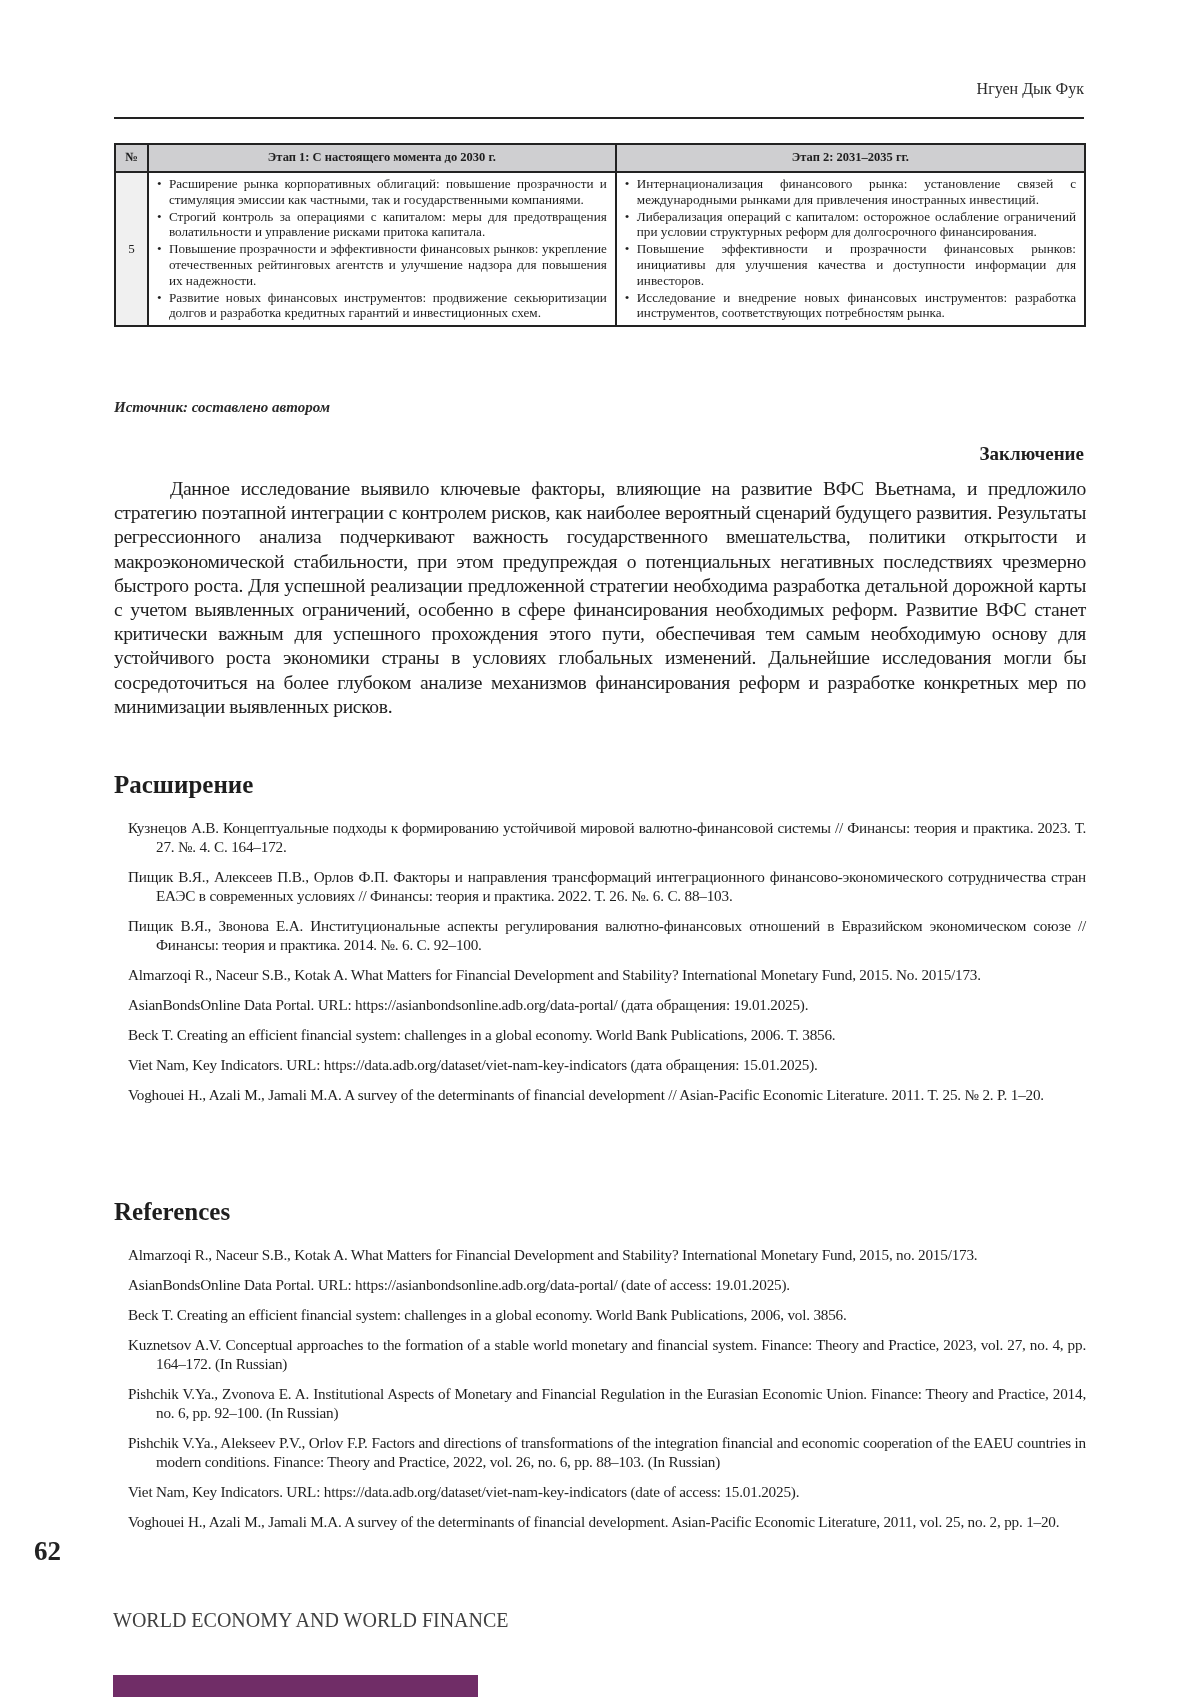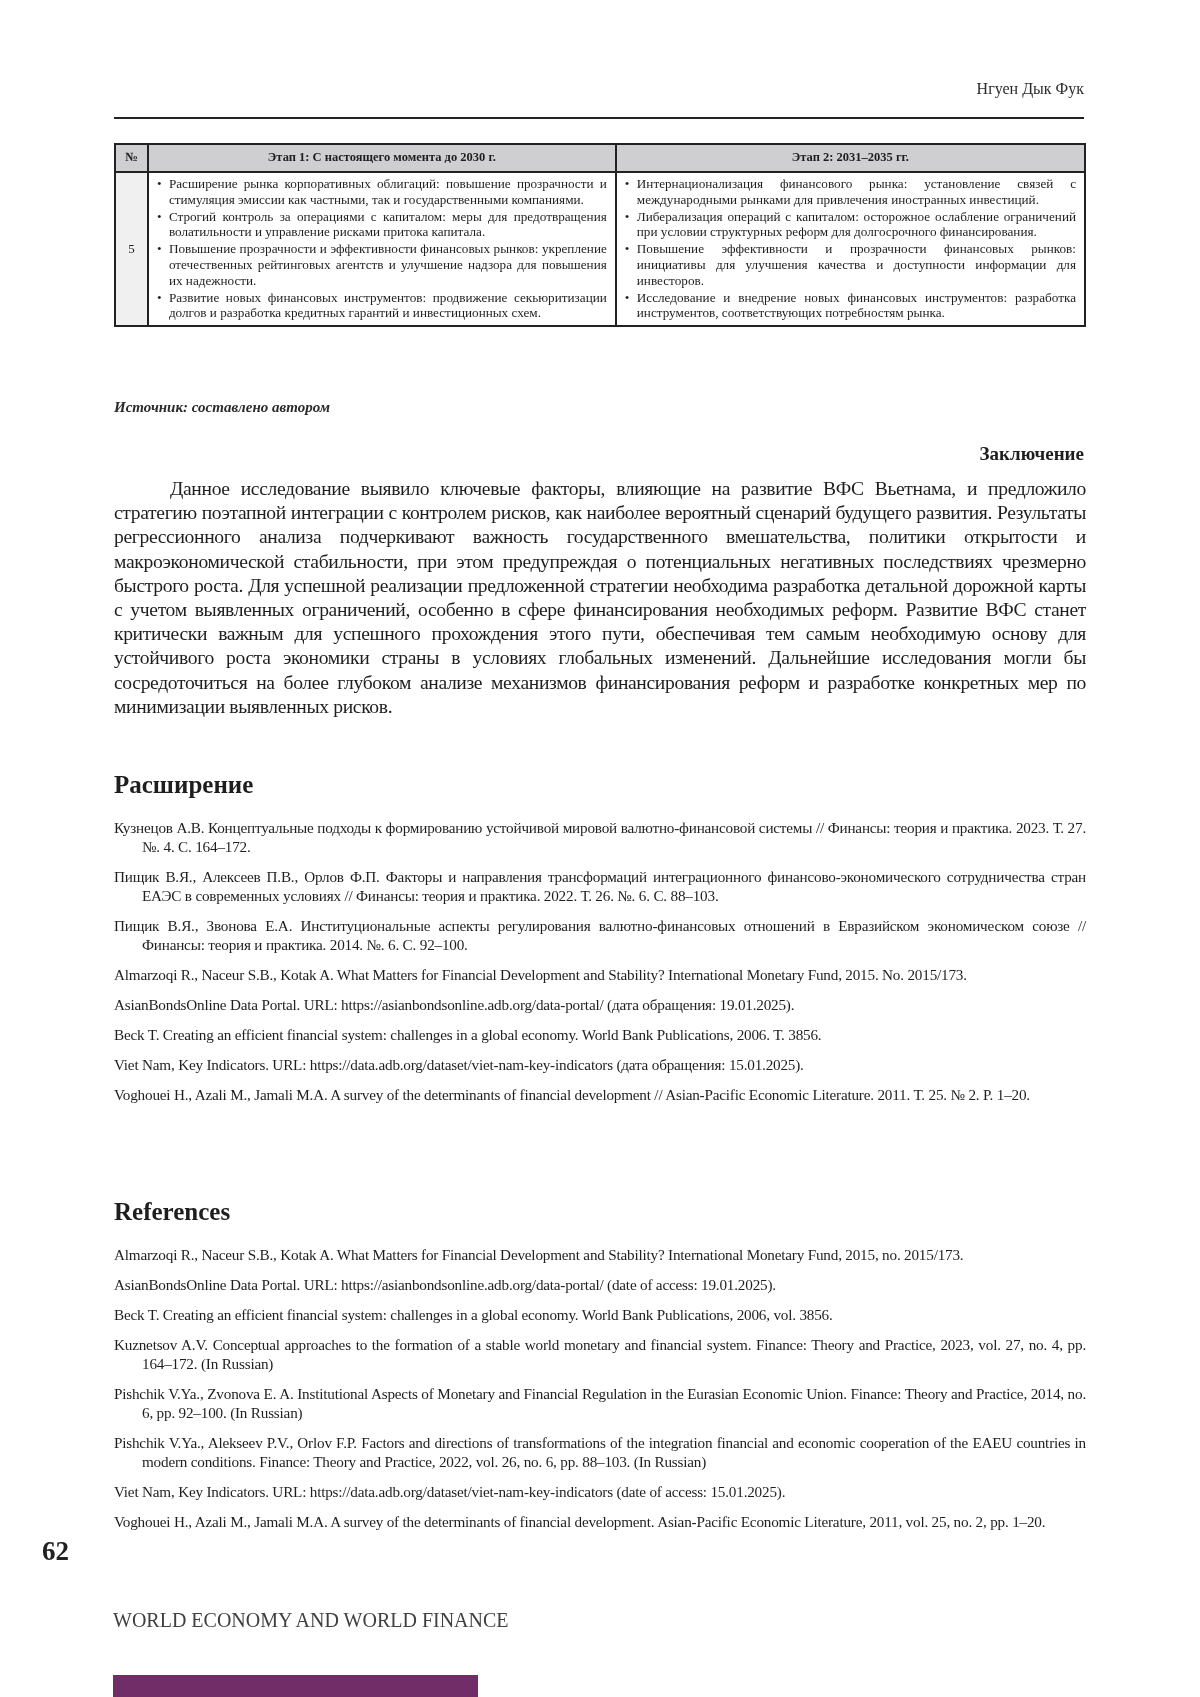--- a/index.html
+++ b/index.html
@@ -45,24 +45,24 @@
       letter-spacing: -0.35px; margin: 0;
     }
     .section-title {
       position: absolute; left: 114px; font-weight: bold; font-size: 25px;
     }
     .ref-list {
       position: absolute; left: 114px; width: 972px; font-size: 15.2px; line-height: 19px;
       letter-spacing: -0.2px;
     }
     .ref {
-      padding-left: 28px; text-indent: -28px; text-align: justify; margin-bottom: 11px;
+      padding-left: 28px; text-indent: -28px; text-align: justify; margin-bottom: 11px; margin-left: 14px;
     }
     .page-number {
-      position: absolute; left: 42px; top: 1536px; font-weight: bold; font-size: 27px; color: #222;
+      position: absolute; left: 34px; top: 1536px; font-weight: bold; font-size: 27px; color: #222;
     }
     .journal-name {
       position: absolute; left: 113px; top: 1607px; font-size: 20px; color: #404040; line-height: 27px;
     }
     .purple-bar {
       position: absolute; left: 113px; top: 1675px; width: 365px; height: 22px; background: #702d67;
     }
   </style>
 </head>
 <body>

